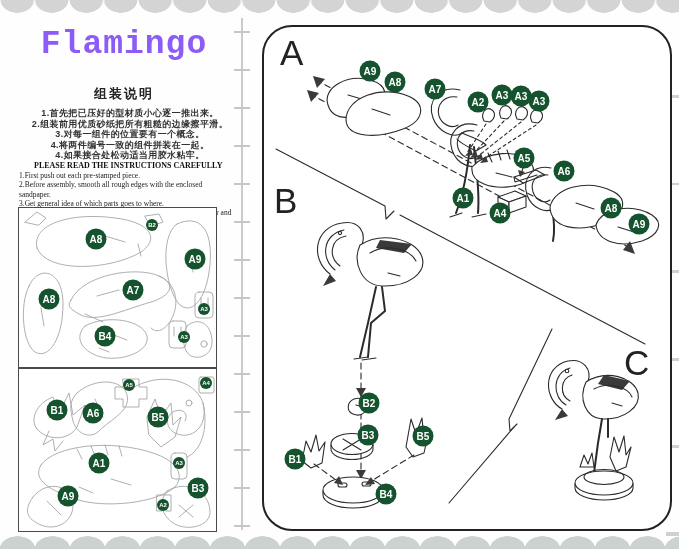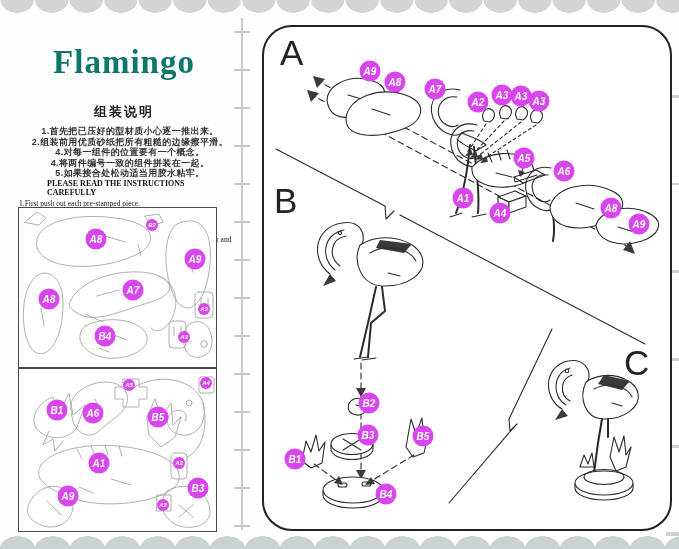--- a/index.html
+++ b/index.html
@@ -21,50 +21,50 @@
   
   .perforation{position:absolute;left:234px;top:15px;bottom:16px;width:16px;}
   .perforation::before{content:"";position:absolute;left:7px;top:3px;bottom:3px;width:2px;background:#cbcbcb;}
   .perforation::after{content:"";position:absolute;inset:0;
     background:repeating-linear-gradient(to bottom,transparent 0 16px,#c6c6c6 16px 18px,transparent 18px 38px);}
   .edge-ticks{position:absolute;right:0;top:11px;bottom:0;width:13px;
     background:repeating-linear-gradient(to bottom,transparent 0 84px,#d0d0d0 84px 87px,transparent 87px 87.5px);}
 
   
   .left-page{position:absolute;left:15px;top:14px;width:218px;}
-  .title{font-family:Liberation Serif, serif;font-weight:bold;font-size:33px;
-         text-align:center;letter-spacing:1px;margin-top:30px;color:#0f766e;}
+  .title{font-family:Liberation Mono, monospace;font-weight:bold;font-size:33px;
+         text-align:center;letter-spacing:1px;margin-top:12px;color:#8b5cf6;}
   .zh-heading{font-size:13px;font-weight:bold;text-align:center;margin-top:3px;color:#222;letter-spacing:2px;}
   .zh-lines{margin:5px 0 0 12px;font-size:9px;line-height:10.5px;font-weight:600;color:#333;letter-spacing:0.4px;text-align:center;}
   .en-heading{font-family:"Liberation Serif","DejaVu Serif",serif;font-weight:bold;font-size:12.5px;
               text-align:center;margin-top:7px;letter-spacing:0.5px;color:#111;}
   .en-sub{font-family:"Liberation Serif","DejaVu Serif",serif;font-weight:bold;font-size:8px;
-          margin-left:17px;line-height:9.5px;color:#111;padding-left:15px;}
+          margin-left:4px;line-height:9.5px;color:#111;padding-left:15px;}
   .en-lines{font-family:"Liberation Serif","DejaVu Serif",serif;font-size:7.5px;line-height:9.2px;
             margin:1px 0 0 4px;color:#222;}
 
   .sheet{position:absolute;width:197px;background:#fff;border:1px solid #4a4a4a;}
   .sheet1{left:3px;top:193px;height:159px;}
   .sheet2{left:3px;top:354px;height:162px;}
   .sheet svg{position:absolute;inset:0;}
 
   
   .right-page{position:absolute;left:262px;top:25px;width:406px;height:502px;
               border:2px solid #222;border-radius:30px;background:#fff;}
   .right-page svg.art{position:absolute;inset:0;}
   .step-letter{position:absolute;font-family:"Liberation Sans","DejaVu Sans",sans-serif;
                font-size:35px;font-weight:400;color:#222;line-height:1;}
   .letter-a{left:16px;top:8px;}
   .letter-b{left:10px;top:156px;}
   .letter-c{left:360px;top:318px;}
 
   .badge-layer{position:absolute;inset:0;}
-  .badge{position:absolute;transform:translate(-50%,-50%);background:#d946ef;color:#fff;
+  .badge{position:absolute;transform:translate(-50%,-50%);background:#14532d;color:#fff;
          border-radius:50%;display:flex;align-items:center;justify-content:center;
-         font-weight:bold;font-style:italic;font-family:"Liberation Sans","DejaVu Sans",sans-serif;}
+         font-weight:bold;font-family:"Liberation Sans","DejaVu Sans",sans-serif;}
   .badge.lg{width:21px;height:21px;font-size:10px;}
   .badge.sm{width:12px;height:12px;font-size:6px;}
 
   .ln{stroke:#2b2b2b;fill:none;stroke-width:1.1;stroke-linecap:round;stroke-linejoin:round;}
   .lnw{stroke:#2b2b2b;fill:#fff;stroke-width:1.1;stroke-linejoin:round;}
   .lnf{fill:#3a3a3a;stroke:none;}
   .thick{stroke-width:2px;}
   .dash{stroke-dasharray:6 4;}
   .dash2{stroke-dasharray:3 3;}
   .gray{stroke:#a6a6a6;fill:none;stroke-width:0.9;stroke-linejoin:round;stroke-linecap:round;}
@@ -79,23 +79,23 @@
   <div class="perforation"></div>
   <div class="edge-ticks"></div>
 
   <section class="left-page">
     <h1 class="title">Flamingo</h1>
 
     <div class="zh-heading">组装说明</div>
     <div class="zh-lines">
       <div>1.首先把已压好的型材质小心逐一推出来。</div>
       <div>2.组装前用优质砂纸把所有粗糙的边缘擦平滑。</div>
-      <div>4.对每一组件的位置要有一个概念。</div>
+      <div>3.对每一组件的位置要有一个概念。</div>
       <div>4.将两件编号一致的组件拼装在一起。</div>
-      <div>5.如果接合处松动适当用胶水粘牢。</div>
+      <div>4.如果接合处松动适当用胶水粘牢。</div>
     </div>
 
     <div class="en-sub">PLEASE  READ THE INSTRUCTIONS CAREFULLY</div>
     <div class="en-lines">
       <div>1.First push out each pre-stamped piece.</div>
       <div>2.Before assembly, smooth all rough edges with the enclosed sandpaper.</div>
       <div>3.Get general idea of which parts goes to where.</div>
       <div>4.Pick up two pieces which correspond with each other by number and assemble.</div>
       <div>5.If connecting joints is loose,use glue.</div>
     </div>

